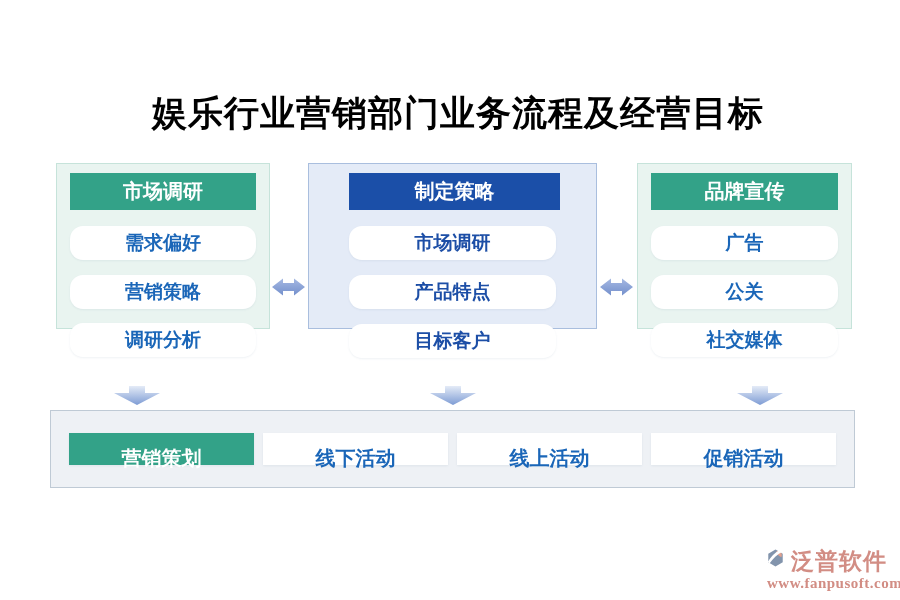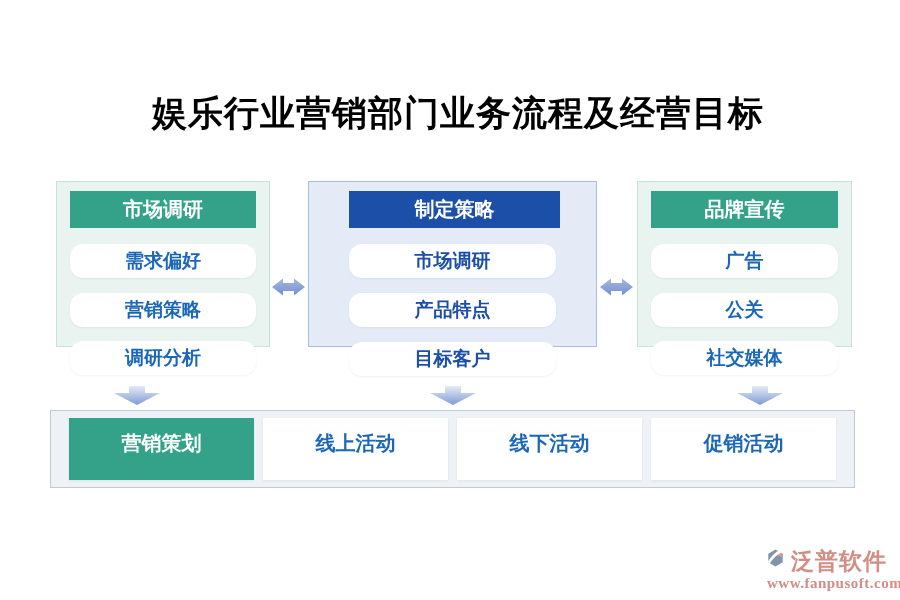--- a/index.html
+++ b/index.html
@@ -5,21 +5,21 @@
   html,body{margin:0;padding:0;}
   body{font-family:"Liberation Sans","DejaVu Sans",sans-serif;}
   .page{position:relative;width:900px;height:600px;background:#ffffff;overflow:hidden;}
 
   .title{
     position:absolute;left:0;top:82px;width:100%;margin:8px;
     text-align:center;font-family:"Liberation Serif","DejaVu Serif",serif;
     font-size:35px;font-weight:bold;color:#000;letter-spacing:1px;
   }
 
-  .col{position:absolute;top:181px;height:166px;box-sizing:border-box;}
+  .col{position:absolute;top:163px;height:166px;box-sizing:border-box;}
   .col-green{background:var(--mint-bg,#e9f4f0);border:1px solid var(--mint-border,#c6e3da);}
   .col-blue{background:var(--blue-bg,#e4ebf7);border:1px solid var(--blue-border,#a9bede);}
 
   .col-header{
     height:37px;line-height:37px;text-align:center;color:#ffffff;
     font-size:20px;font-weight:bold;margin:9px 13px 0 13px;
     font-family:"Liberation Serif","DejaVu Serif",serif;
   }
   .green-header{background:var(--green,#33a288);}
   .blue-header{background:var(--blue,#1b4fa8);}
@@ -39,21 +39,21 @@
 
   .swap-arrow{position:absolute;top:277px;width:33px;height:20px;}
   .down-arrow{position:absolute;top:386px;width:56px;height:19px;}
 
   .bottom-bar{
     position:absolute;left:50px;top:410px;width:805px;height:78px;box-sizing:border-box;
     background:var(--bar-bg,#eef1f5);border:1px solid var(--bar-border,#bfcad5);
     display:flex;align-items:center;padding:0 18px;gap:9px;
   }
   .bottom-card{
-    width:185px;height:62px;line-height:50px;text-align:center;
+    width:185px;height:32px;line-height:50px;text-align:center;
     background:#ffffff;font-size:20px;font-weight:bold;color:var(--item-blue,#1a66b8);
     font-family:"Liberation Serif","DejaVu Serif",serif;
     box-shadow:0 1px 2px rgba(120,150,170,0.12);
   }
   .bottom-card.green{background:var(--green,#33a288);color:#ffffff;}
 
   .wm-center{
     position:absolute;left:388px;top:196px;z-index:3;width:180px;
     pointer-events:none;
   }
@@ -129,22 +129,22 @@
   </svg>
   <svg class="down-arrow" style="left:425px;" viewBox="0 0 56 19">
     <path d="M20 0 H36 V7 H51 L28 19 L5 7 H20 Z" fill="url(#downGrad)"></path>
   </svg>
   <svg class="down-arrow" style="left:732px;" viewBox="0 0 56 19">
     <path d="M20 0 H36 V7 H51 L28 19 L5 7 H20 Z" fill="url(#downGrad)"></path>
   </svg>
 
   <section class="bottom-bar">
     <div class="bottom-card green">营销策划</div>
+    <div class="bottom-card">线下活动</div>
     <div class="bottom-card">线上活动</div>
-    <div class="bottom-card">线下活动</div>
     <div class="bottom-card">促销活动</div>
   </section>
 
   <div class="watermark">
     <div class="wm-top">
       <svg width="30" height="32" viewBox="0 0 40 42">
         <path d="M20 1 L37 11 V31 L20 41 L3 31 V11 Z" fill="#8294ac"></path>
         <path d="M22 5 C31 3 37 10 34 19 C28 17 23 12 22 5 Z" fill="#e2a18e"></path>
         <path d="M6 34 C14 22 24 12 36 6 L30 2 C18 8 9 18 2 30 Z" fill="#ffffff"></path>
       </svg>

